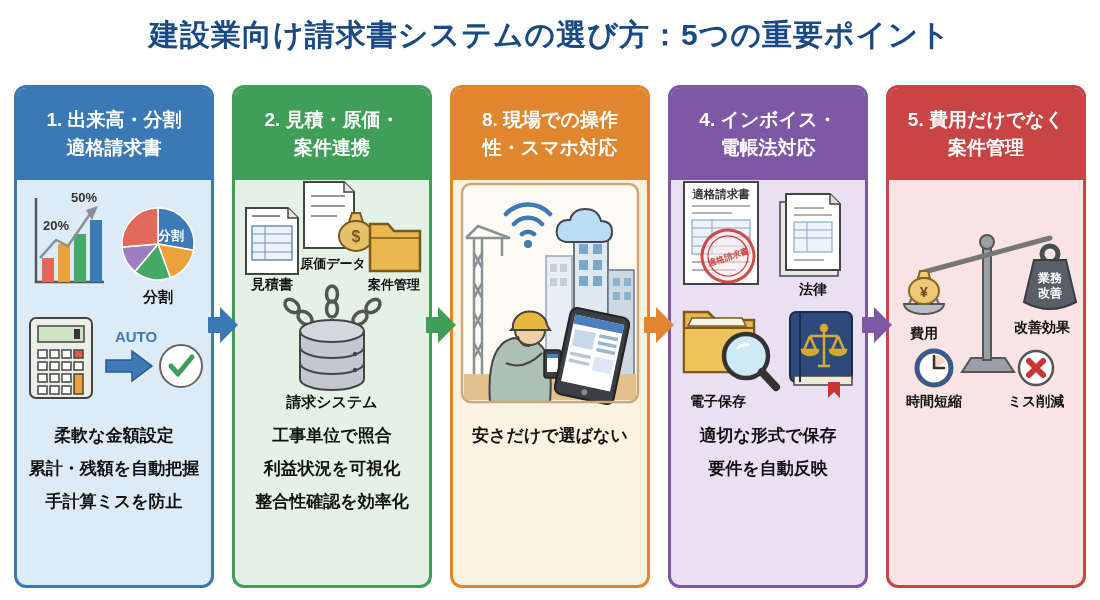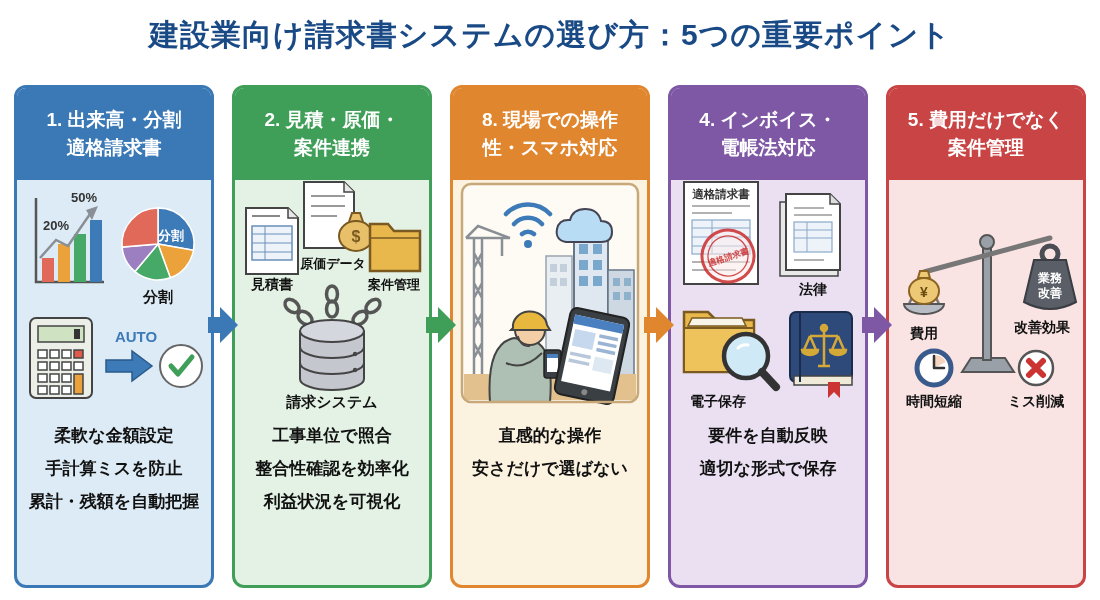--- a/index.html
+++ b/index.html
@@ -100,22 +100,22 @@
           <polygon points="88,180 114,180 114,171 134,186 114,201 114,192 88,192" fill="#3d7ab8" stroke="#2a5a8a" stroke-width="1.5"></polygon>
         </g>
         <g>
           <circle cx="163" cy="186" r="21" fill="#fff" stroke="#666" stroke-width="2"></circle>
           <path d="M153,186 L160,194 L174,177" stroke="#3f9e57" stroke-width="5" fill="none" stroke-linecap="round" stroke-linejoin="round"></path>
         </g>
       </svg>
     </div>
     <div class="bullets">
       <div class="bullet">柔軟な金額設定</div>
+      <div class="bullet">累計・残額を自動把握</div>
       <div class="bullet">手計算ミスを防止</div>
-      <div class="bullet">累計・残額を自動把握</div>
     </div>
   </div>
 
   <div class="card" style="--c: #3f9e57; --bg: #e3f2e4;">
     <div class="card-header">
       <div>2. 見積・原価・</div>
       <div>案件連携</div>
     </div>
     <div class="illus">
       <svg width="192" height="235" viewBox="0 0 192 235">
@@ -159,22 +159,22 @@
           <ellipse cx="96" cy="155" rx="32" ry="11" fill="#d4d8de" stroke="#444" stroke-width="2"></ellipse>
           <path d="M64,171 a32,11 0 0 0 64,0 M64,187 a32,11 0 0 0 64,0" fill="none" stroke="#444" stroke-width="2"></path>
           <circle cx="119" cy="178" r="2.2" fill="#444"></circle>
           <circle cx="119" cy="194" r="2.2" fill="#444"></circle>
         </g>
         <text x="96" y="231" font-size="15" font-weight="bold" fill="#111" text-anchor="middle">請求システム</text>
       </svg>
     </div>
     <div class="bullets">
       <div class="bullet">工事単位で照合</div>
+      <div class="bullet">利益状況を可視化</div>
       <div class="bullet">整合性確認を効率化</div>
-      <div class="bullet">利益状況を可視化</div>
     </div>
   </div>
 
   <div class="card" style="--c: #e0862e; --bg: #fbf2e0;">
     <div class="card-header">
       <div>8. 現場での操作</div>
       <div>性・スマホ対応</div>
     </div>
     <div class="illus">
       <svg width="192" height="230" viewBox="0 0 192 230">
@@ -239,21 +239,20 @@
             <rect x="116" y="178" width="21" height="3.5" fill="#b8c8da"></rect>
             <rect x="116" y="185" width="21" height="3.5" fill="#b8c8da"></rect>
             <rect x="141" y="178" width="19" height="14" fill="#dde8f2"></rect>
             <circle cx="138" cy="215" r="3" fill="#888"></circle>
           </g>
           <rect x="8" y="6" width="176" height="218" rx="9" fill="none" stroke="#c8a878" stroke-width="2.5"></rect>
         </g>
       </svg>
     </div>
     <div class="bullets">
-      <div class="bullet">直感的な操作</div>
       <div class="bullet">安さだけで選ばない</div>
     </div>
   </div>
 
   <div class="card" style="--c: #7e57a5; --bg: #eae0f2;">
     <div class="card-header">
       <div>4. インボイス・</div>
       <div>電帳法対応</div>
     </div>
     <div class="illus">
@@ -304,22 +303,22 @@
             <path d="M138,160 l-6,14 M138,160 l6,14"></path>
             <path d="M166,160 l-6,14 M166,160 l6,14"></path>
             <path d="M130,174 a8,5 0 0 0 16,0 Z" fill="#d4a937"></path>
             <path d="M158,174 a8,5 0 0 0 16,0 Z" fill="#d4a937"></path>
           </g>
           <path d="M156,206 h12 v16 l-6,-6 l-6,6 Z" fill="#cc3333"></path>
         </g>
       </svg>
     </div>
     <div class="bullets">
+      <div class="bullet">適切な形式で保存</div>
       <div class="bullet">要件を自動反映</div>
-      <div class="bullet">適切な形式で保存</div>
     </div>
   </div>
 
   <div class="card" style="--c: #c94444; --bg: #f9e3e3;">
     <div class="card-header">
       <div>5. 費用だけでなく</div>
       <div>案件管理</div>
     </div>
     <div class="illus">
       <svg width="192" height="235" viewBox="0 0 192 235">

